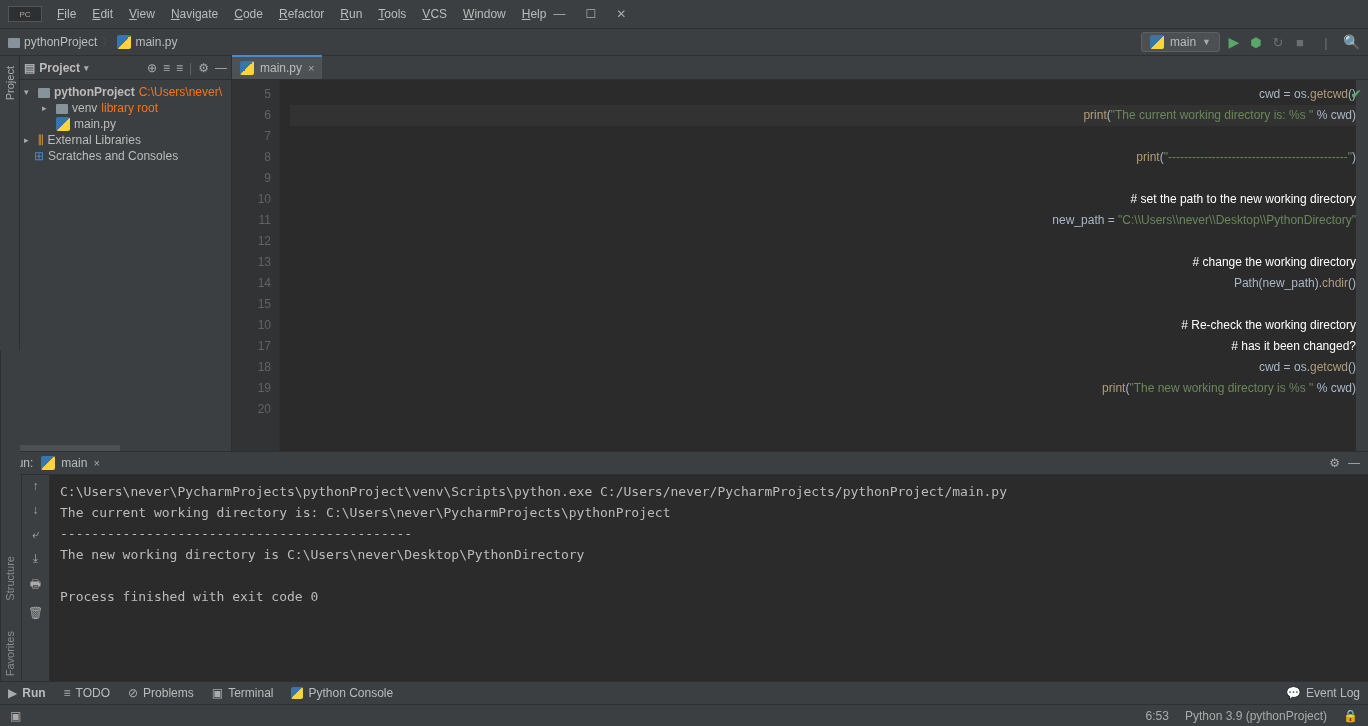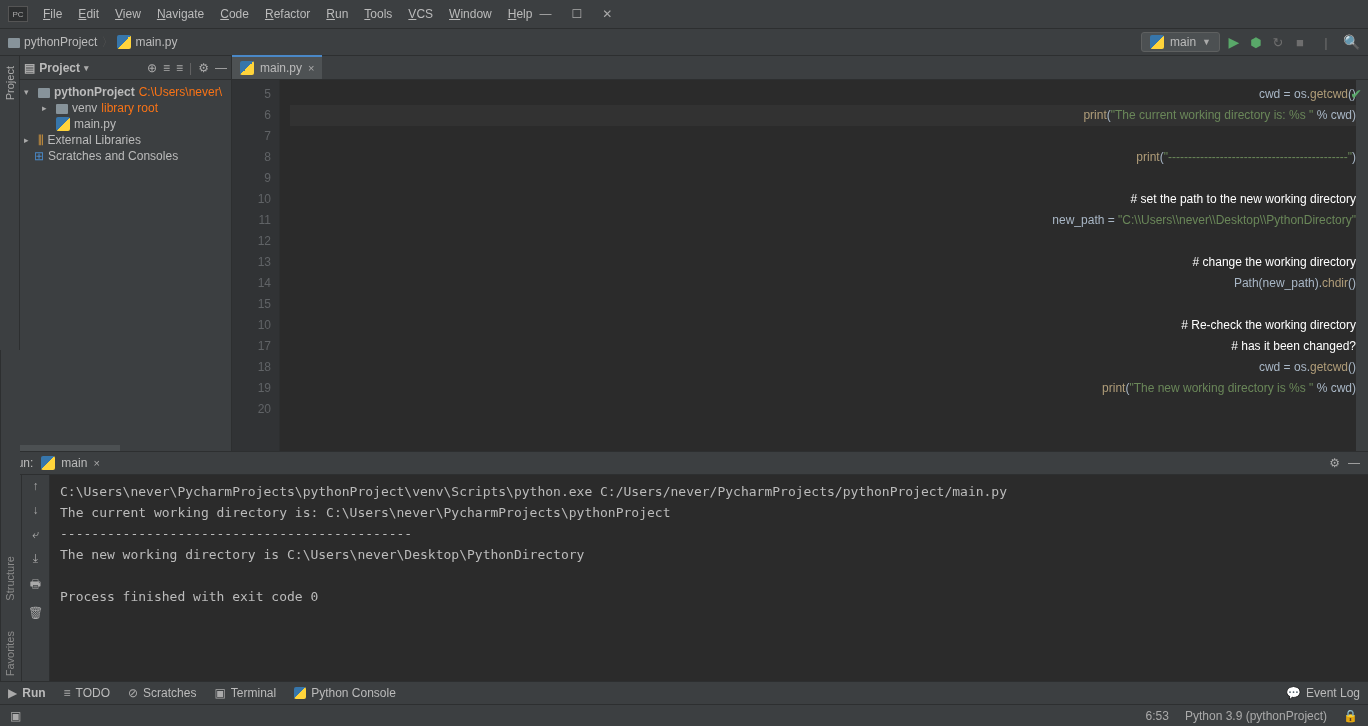--- a/index.html
+++ b/index.html
@@ -1,18 +1,18 @@
 <!DOCTYPE html>
 <html><head>
 <meta charset="utf-8">
 <style>
 * { margin:0; padding:0; box-sizing:border-box; font-family:"Segoe UI",Arial,sans-serif; font-size:12px; }
 body { background:#3c3f41; color:#bbbbbb; width:1368px; height:726px; overflow:hidden; display:flex; flex-direction:column; }
 .titlebar { height:28px; background:#3c3f41; display:flex; align-items:center; padding:0 8px; }
-.titlebar .logo { width:20px; height:16px; background:#2d2f30; border:1px solid #555; font-size:8px; color:#aaa; display:flex; align-items:center; justify-content:center; margin-right:8px; }
+.titlebar .logo { width:34px; height:16px; background:#2d2f30; border:1px solid #555; font-size:8px; color:#aaa; display:flex; align-items:center; justify-content:center; margin-right:8px; }
 .menus { display:flex; gap:2px; }
 .menu-item { padding:4px 7px; cursor:default; }
 .menu-item u { text-decoration:underline; }
 .title-text { flex:1; text-align:left; margin-left:40px; color:#8c8c8c; }
 .winbtns { display:flex; gap:20px; color:#aaa; margin-right:6px;}
 .winbtns span { cursor:default; }
 .toolbar2 { height:28px; background:#3c3f41; border-top:1px solid #2d2f30; border-bottom:1px solid #2d2f30; display:flex; align-items:center; padding:0 8px; }
 .breadcrumb { display:flex; align-items:center; gap:4px; }
 .breadcrumb .sep { color:#555; }
 .toolbar2 .spacer { flex:1; }
@@ -254,21 +254,21 @@
   <div class="btab">
       <span style="color:#aaa">▶</span>
       <b>Run</b>
     </div>
   <div class="btab">
       <span style="color:#aaa">≡</span>
       <span>TODO</span>
     </div>
   <div class="btab">
       <span style="color:#aaa">⊘</span>
-      <span>Scratches</span>
+      <span>Problems</span>
     </div>
   <div class="btab">
       <span style="color:#aaa">▣</span>
       <span>Terminal</span>
     </div>
   <div class="btab">
       <span class="py-icon" style="width:12px;height:12px"></span>
       <span>Python Console</span>
     </div>
   <span class="spacer"></span>

